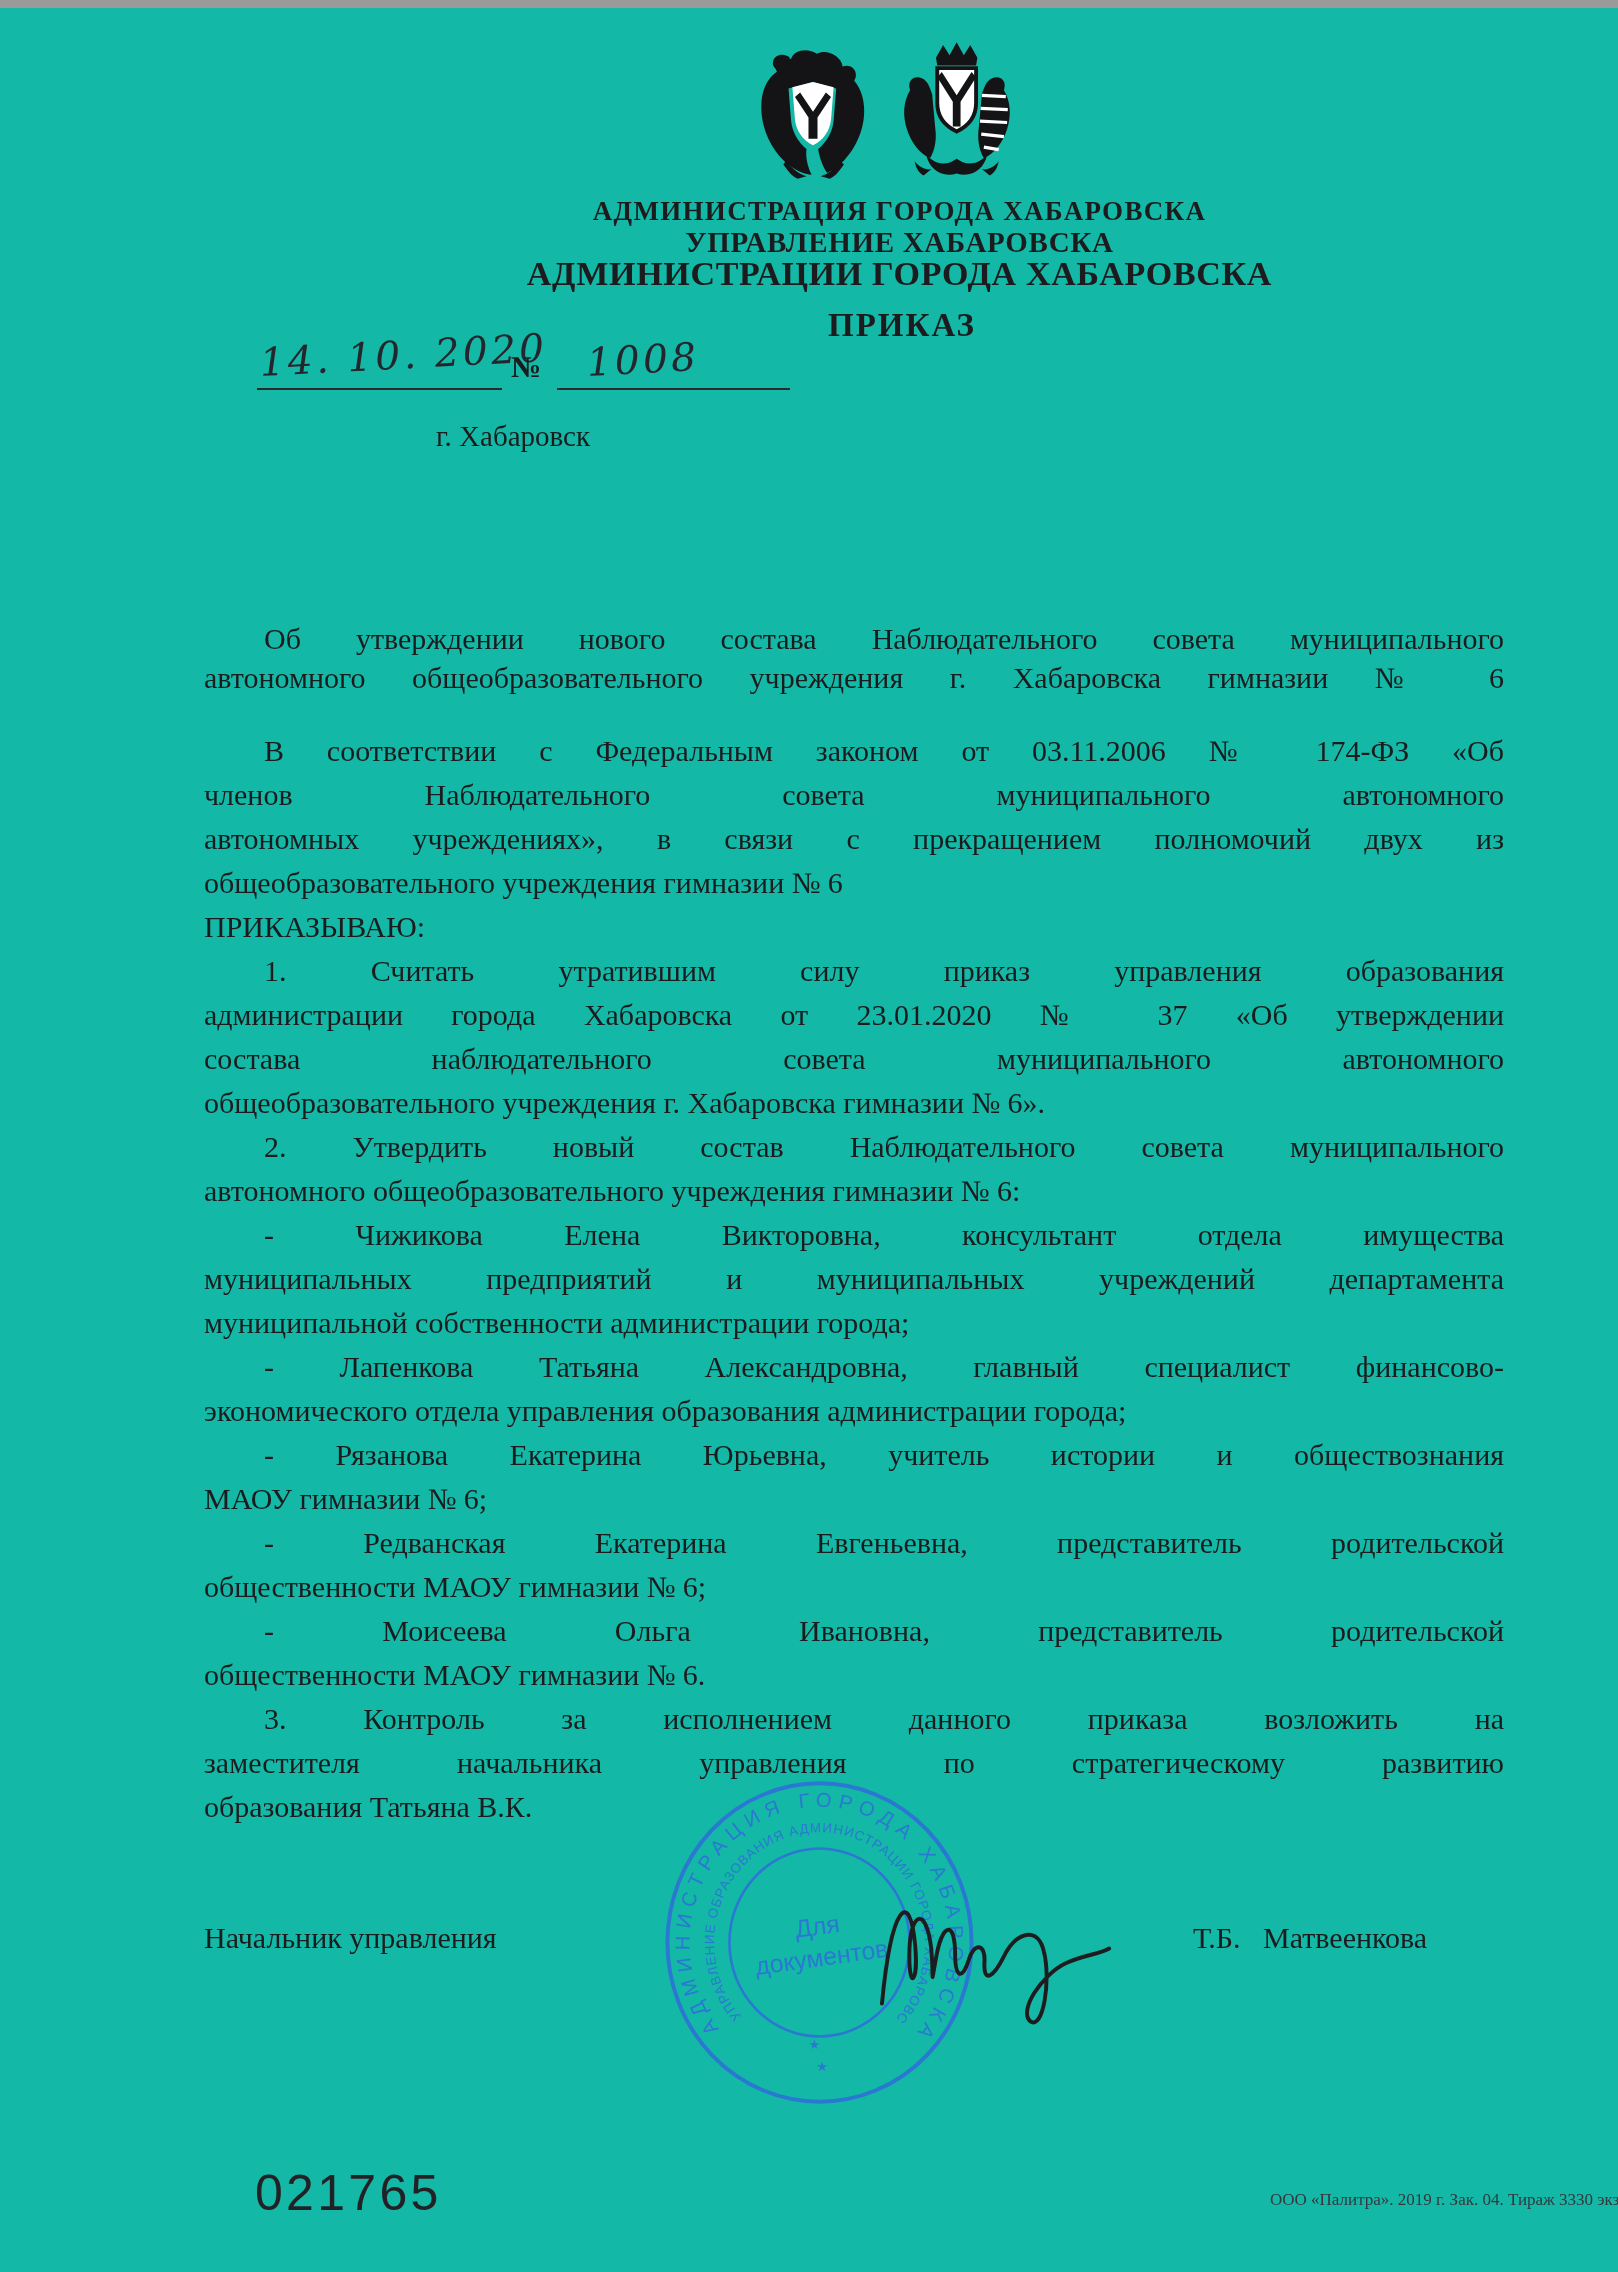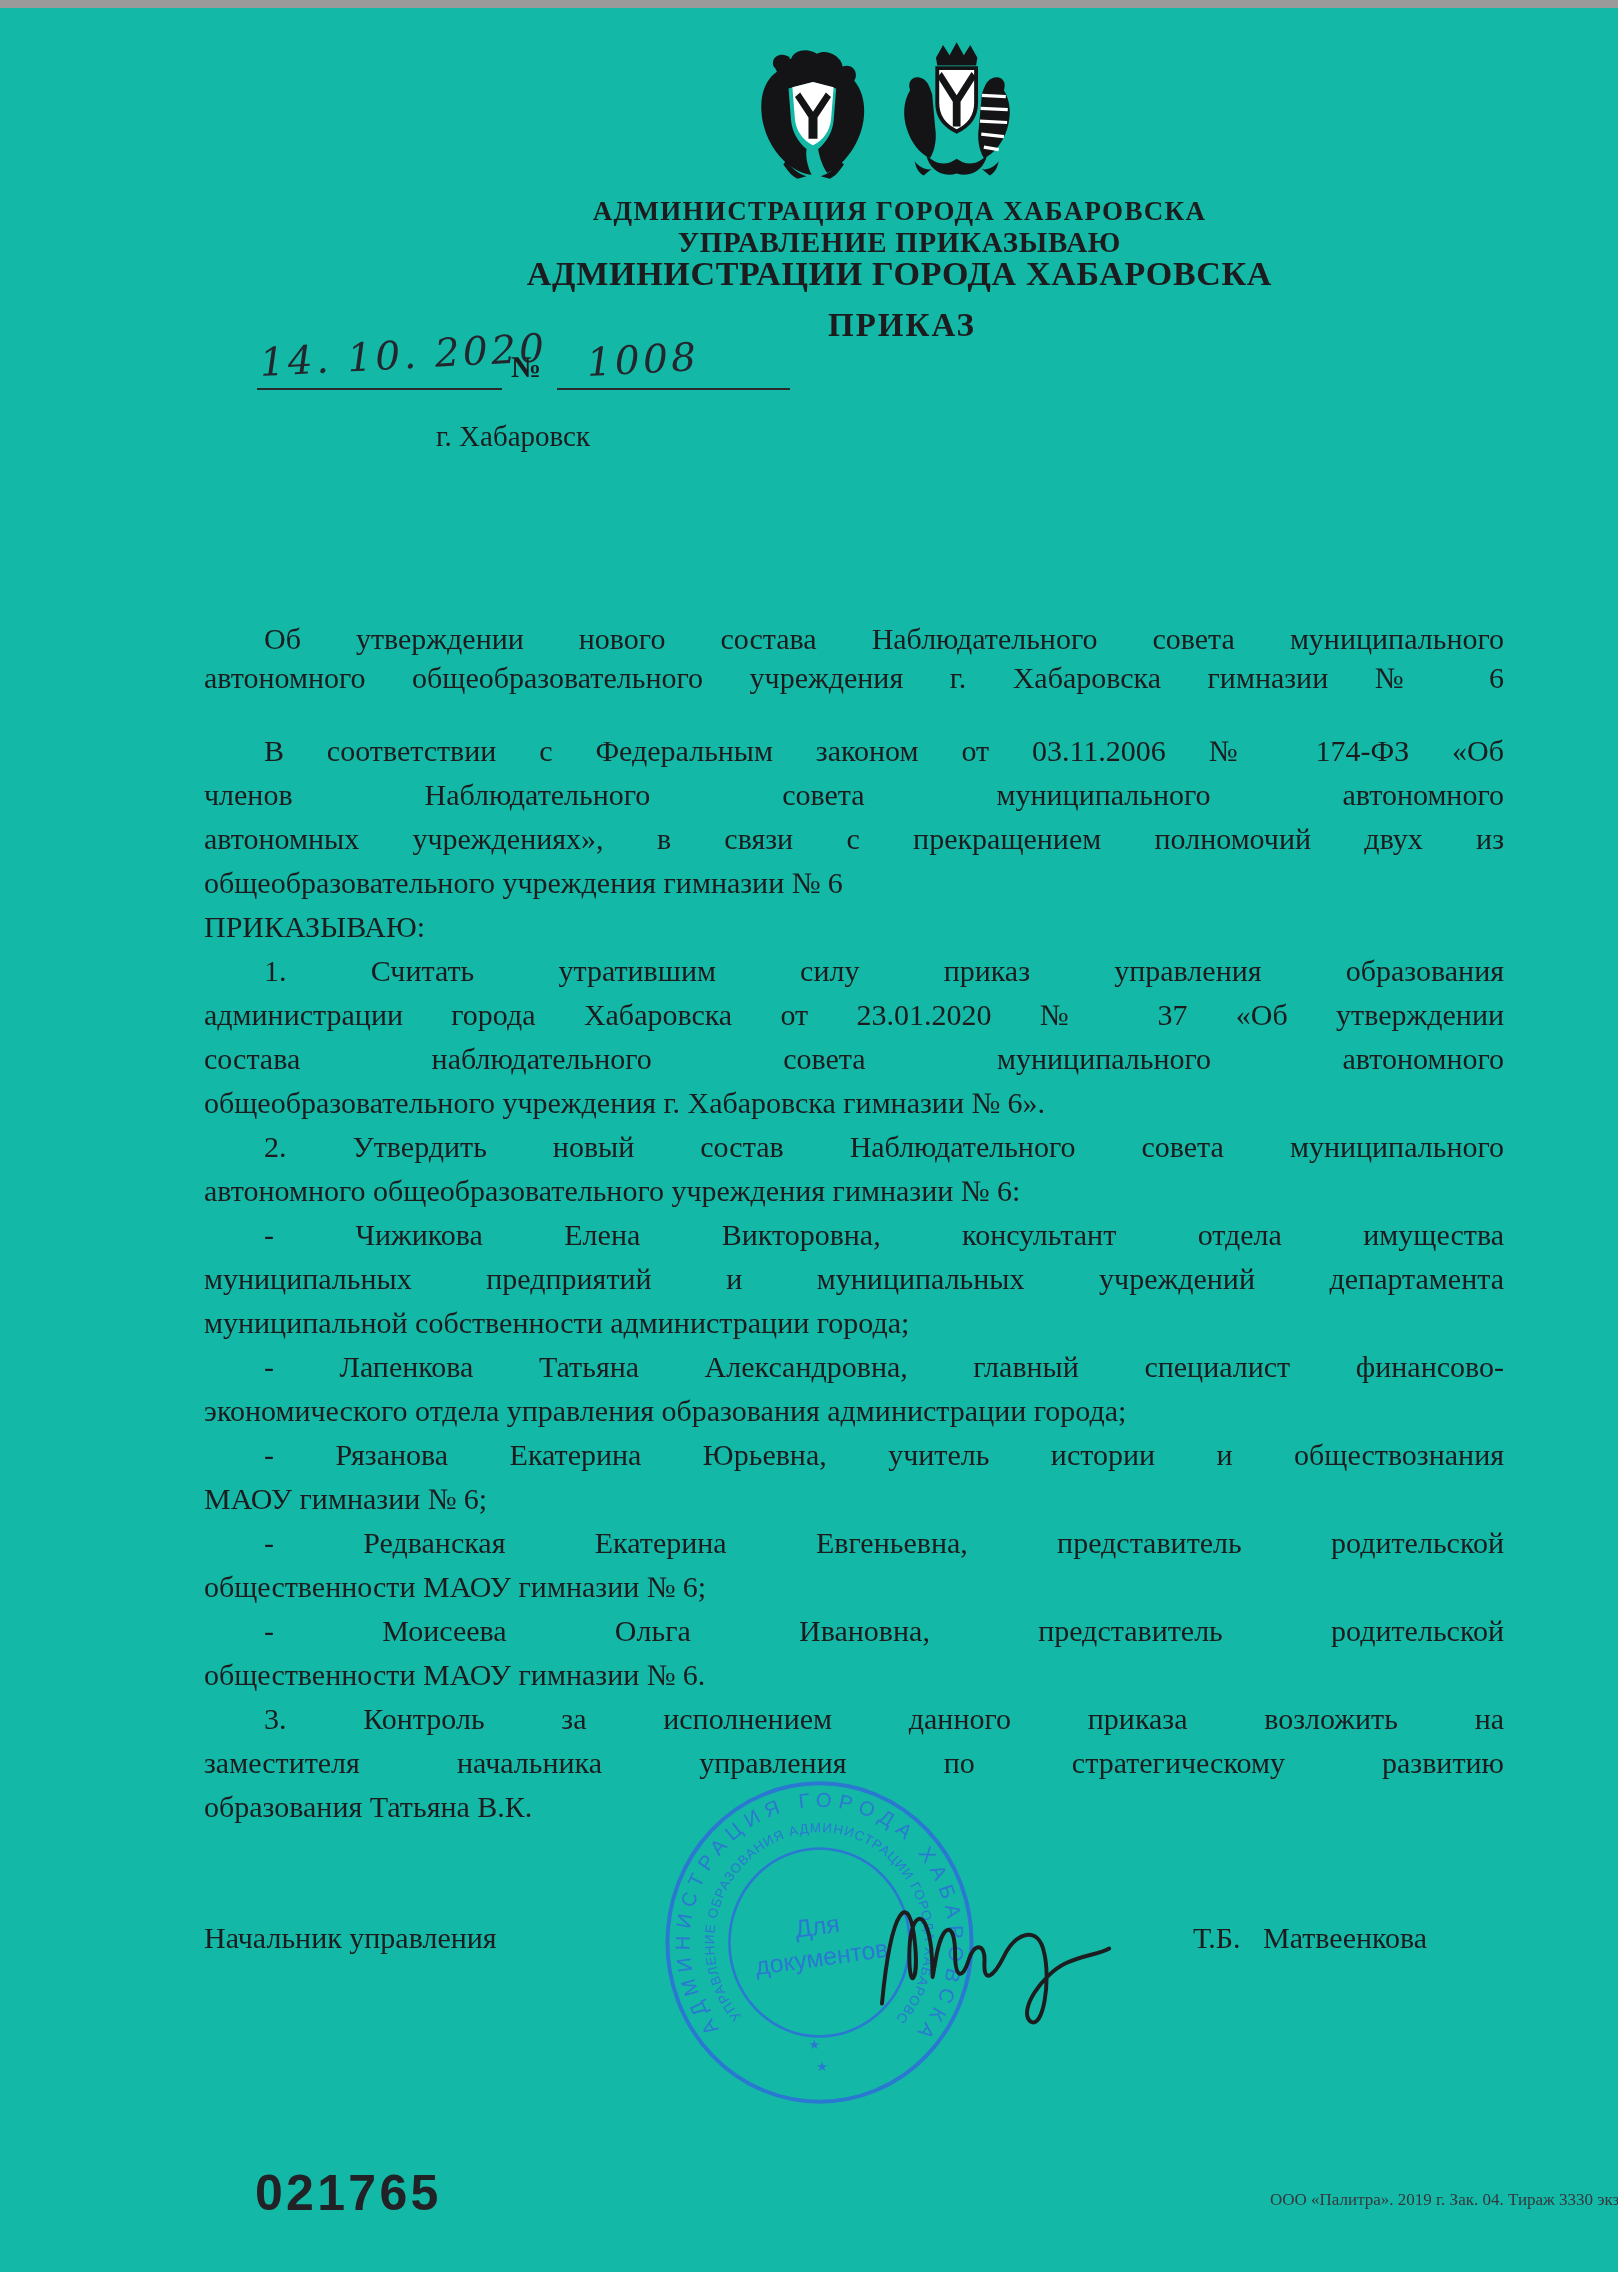--- a/index.html
+++ b/index.html
@@ -61,21 +61,21 @@
   .sign-name { position: absolute; left: 1193px; top: 1913px; font-size: 30px; white-space: pre; }
   .stamp { position: absolute; left: 664px; top: 1772px; width: 311px; height: 325px; }
   .signature-scrawl {
     position: absolute; left: 869px; top: 1836px; width: 294px; height: 222px;
     transform: rotate(-4deg);
   }
   
   .form-number {
     position: absolute; left: 255px; top: 2156px;
     font-family: "Liberation Sans", sans-serif;
-    font-size: 50px; letter-spacing: 3.3px; color: #222226; font-weight: 700;
+    font-size: 50px; letter-spacing: 3.3px; color: #222226; font-weight: 400;
   }
   .print-info {
     position: absolute; left: 1270px; top: 2182px; width: 353px;
     font-size: 17px; color: #34373e; text-align: left; white-space: nowrap;
   }
 </style>
 </head>
 <body>
 
 <div class="page">
@@ -96,21 +96,21 @@
     <g>
       <path fill="#141416" d="M141 58 C155 52 165 62 160 76 C170 92 172 114 165 136 C158 158 145 174 129 181 C121 168 119 150 121 136 L126 82 C130 70 133 62 141 58 Z"></path>
       <path stroke="#ffffff" stroke-width="5" fill="none" d="M126 84 L163 86 M124 104 L166 106 M123 124 L165 126 M125 144 L160 148 M129 164 L152 168"></path>
     </g>
     <path fill="#141416" d="M40 176 C58 196 76 190 87 182 C98 190 116 196 134 176 C130 198 110 212 87 205 C64 212 44 198 40 176 Z"></path>
     <path fill="#141416" d="M22 186 C30 196 40 200 48 198 L36 208 C28 204 24 196 22 186 Z M152 186 C144 196 134 200 126 198 L138 208 C146 204 150 196 152 186 Z"></path>
   </svg>
 
   <div class="header-text">
     <div class="l1">АДМИНИСТРАЦИЯ  ГОРОДА ХАБАРОВСКА</div>
-    <div class="l2">УПРАВЛЕНИЕ ПРИКАЗЫВАЮ</div>
+    <div class="l2">УПРАВЛЕНИЕ ХАБАРОВСКА</div>
     <div class="l3">АДМИНИСТРАЦИИ ГОРОДА ХАБАРОВСКА</div>
   </div>
 
   <div class="doc-type">ПРИКАЗ</div>
 
   <div class="req-date">
     <span class="handwriting">14. 10. 2020</span>
   </div>
   <div class="req-no-sign">№</div>
   <div class="req-number">

